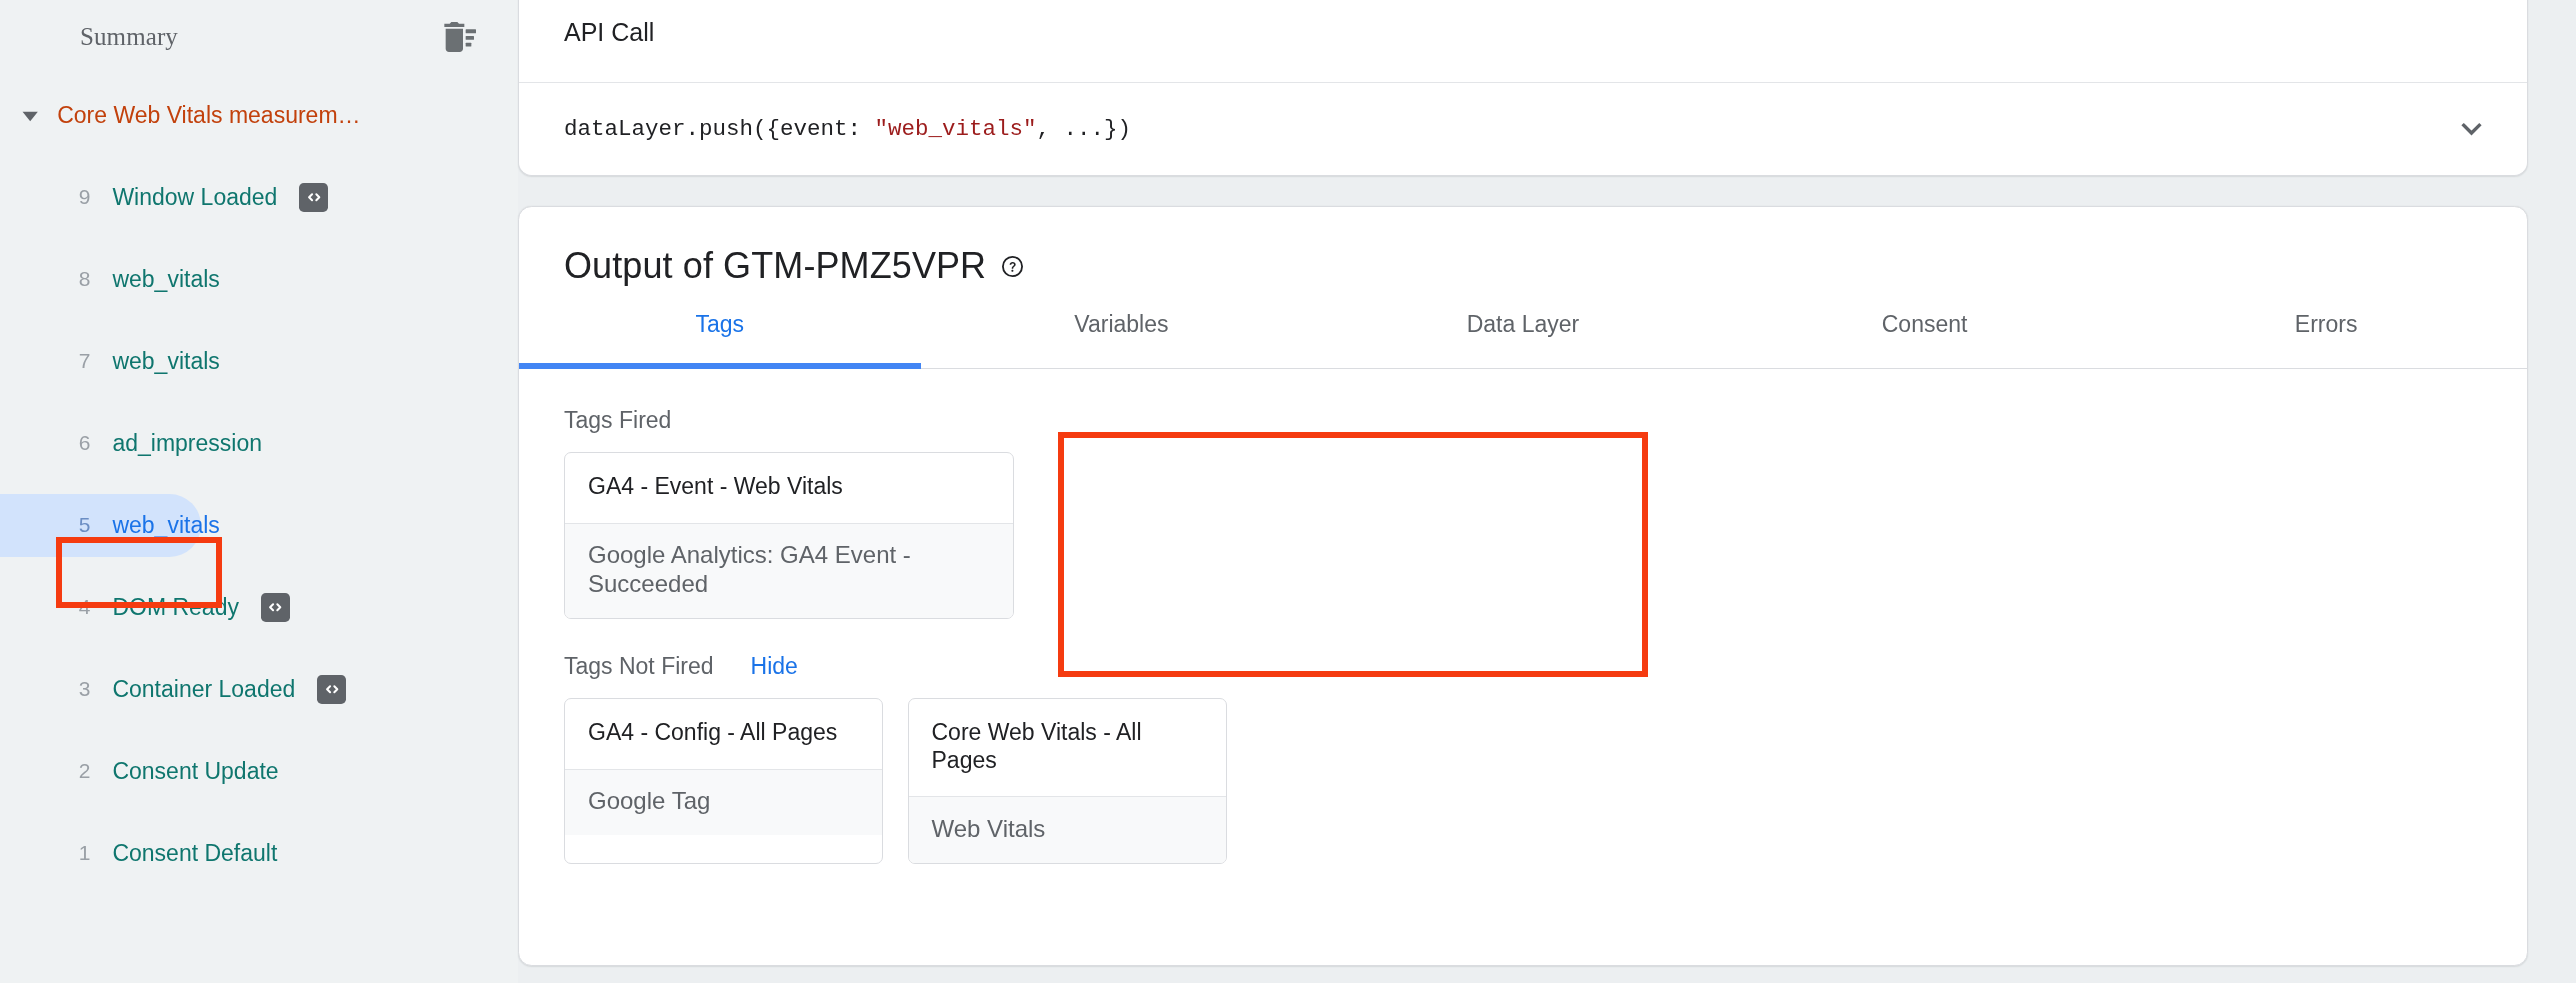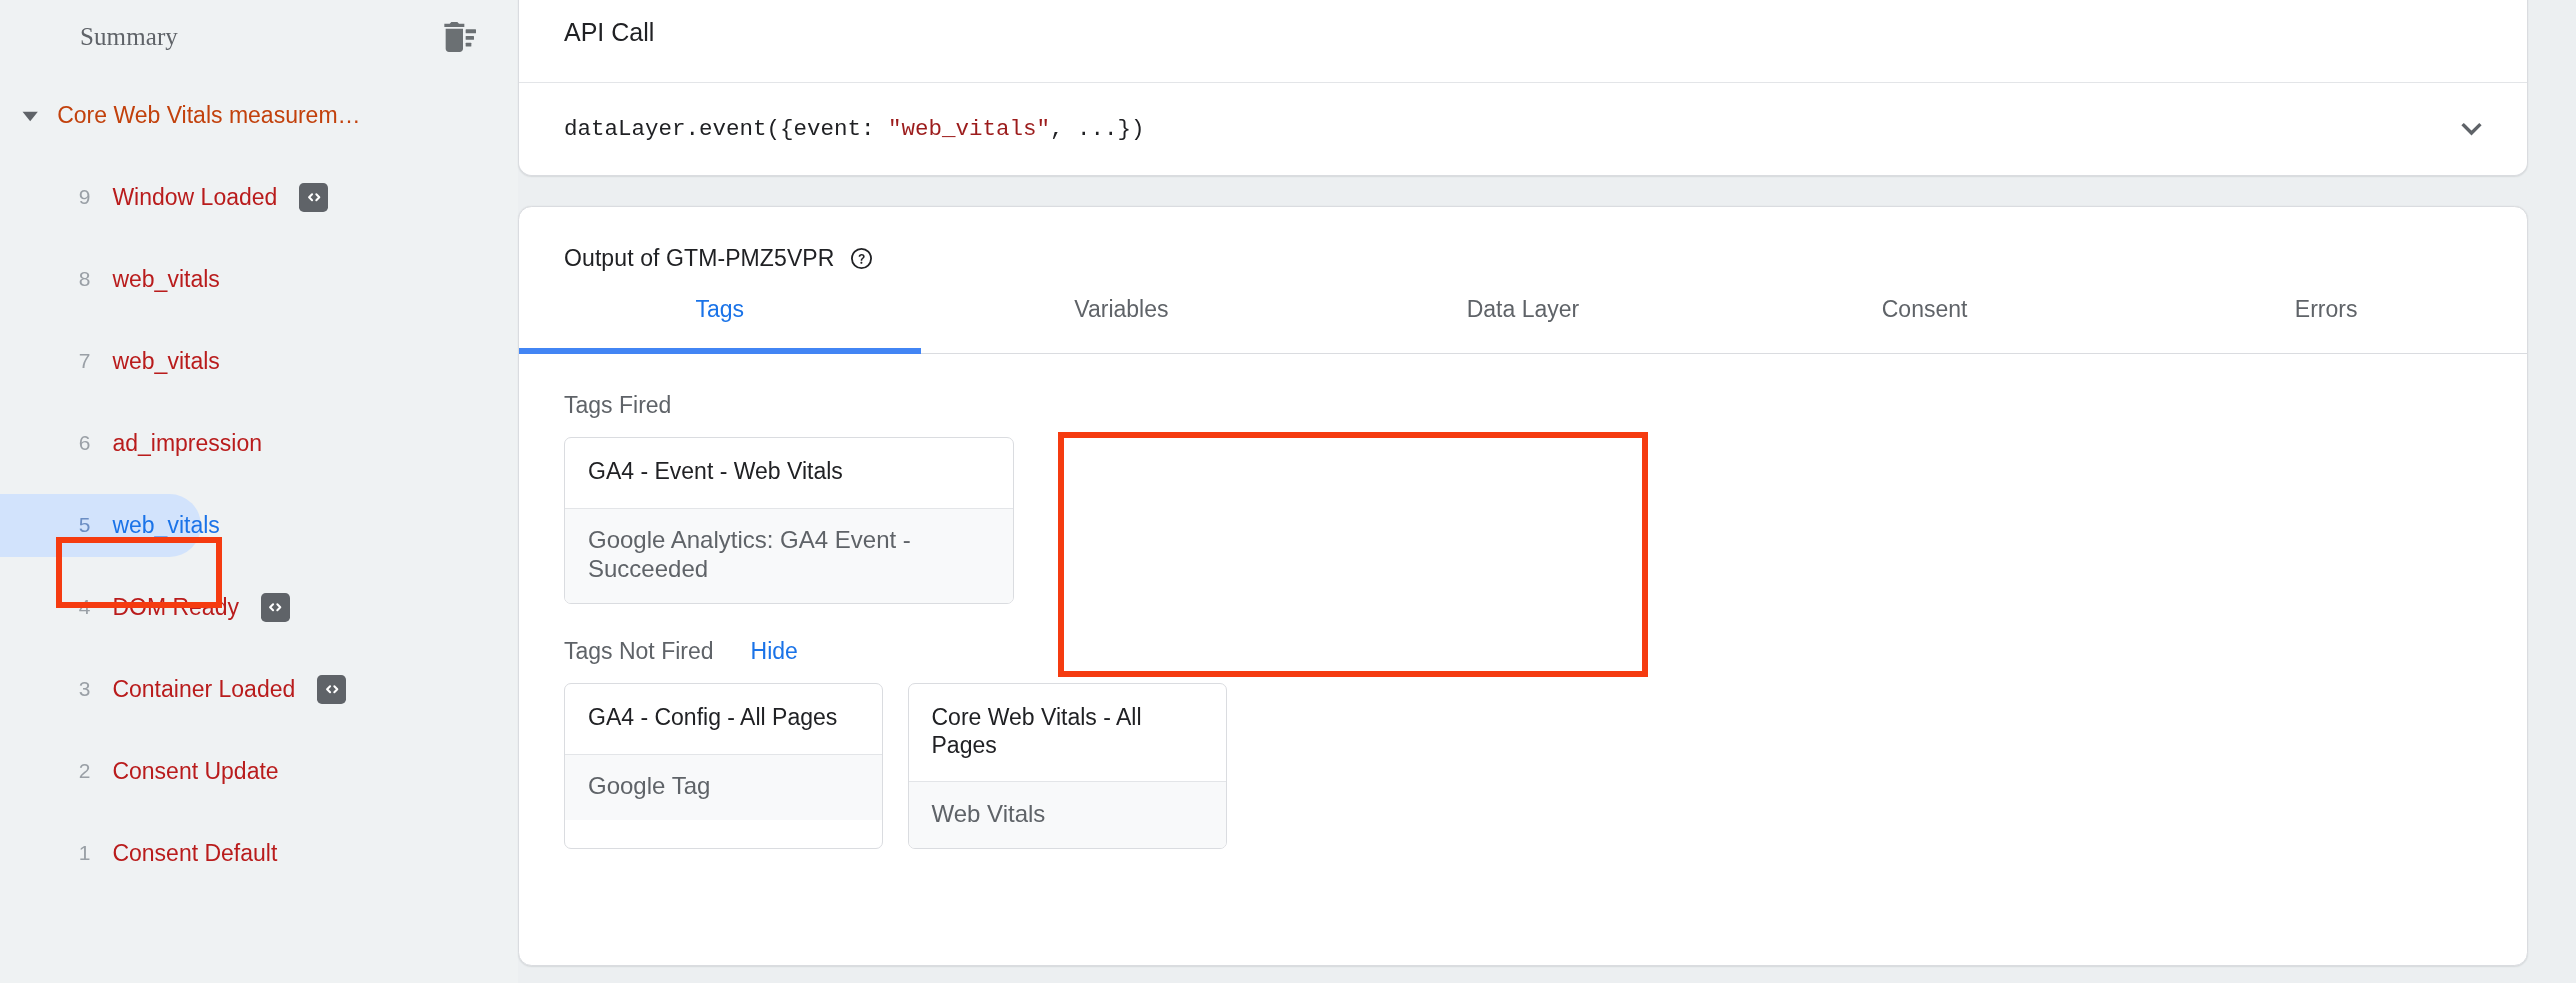--- a/index.html
+++ b/index.html
@@ -50,21 +50,21 @@
     display: flex; align-items: center;
     height: 82px;
     padding-left: 74px;
     gap: 22px;
   }
   .event-row .num {
     font-size: 21px; color: #9aa0a6; width: 16.4px; text-align: right;
     flex: 0 0 16.4px;
   }
   .event-row .name {
-    font-size: 23px; color: #b91c1c; white-space: nowrap;
+    font-size: 23px; color: #0f766e; white-space: nowrap;
   }
   .event-row.selected .name { color: #1a73e8; }
   .event-row.selected .num { color: #6b8ec4; }
   .event-row.selected .pill {
     position: absolute; left: 0; top: 9.5px; bottom: 9.5px; right: 317px;
     background: #d2e3fc;
     border-radius: 0 681px 681px 0;
     z-index: 0;
   }
   .event-row > .num, .event-row > .name, .event-row > .code-badge { position: relative; z-index: 1; }
@@ -117,21 +117,21 @@
   .code-line .str { color: #9c1c1c; }
   .chevron { width: 31px; height: 31px; display:block; }
 
   #card-output {
     position: absolute; left: 0px; top: 206px; width: 2010px; height: 760px;
   }
   .output-head {
     padding: 38px 0 0 45px;
     display: flex; align-items: center; gap: 15px;
   }
-  .output-title { font-size: 23px; color: #202124; letter-spacing: 0.1px; }
+  .output-title { font-size: 36px; color: #202124; letter-spacing: 0.1px; }
   .help-icon { width: 23px; height: 23px; display:block; }
 
   .tabs {
     margin-top: 18px;
     height: 64px;
     display: flex;
     position: relative;
     border-bottom: 1.4px solid #dadce0;
   }
   .tab {
@@ -262,21 +262,21 @@
     <div class="hl" id="hl-sidebar"></div>
   </aside>
 
   <main class="main">
 
     <section class="card" id="card-apicall">
       <div class="apicall-head">
         <div class="apicall-title">API Call</div>
       </div>
       <div class="apicall-body">
-        <div class="code-line"><span>dataLayer.event({event: </span><span class="str">"web_vitals"</span><span>, ...})</span></div>
+        <div class="code-line"><span>dataLayer.push({event: </span><span class="str">"web_vitals"</span><span>, ...})</span></div>
         <span>
           <svg class="chevron" viewBox="0 0 24 24" xmlns="http://www.w3.org/2000/svg">
             <path fill="none" stroke="#5f6368" stroke-width="2.6" stroke-linecap="square" d="M6 9.5l6 6 6-6"></path>
           </svg>
         </span>
       </div>
     </section>
 
     <section class="card" id="card-output">
       <div class="output-head">

